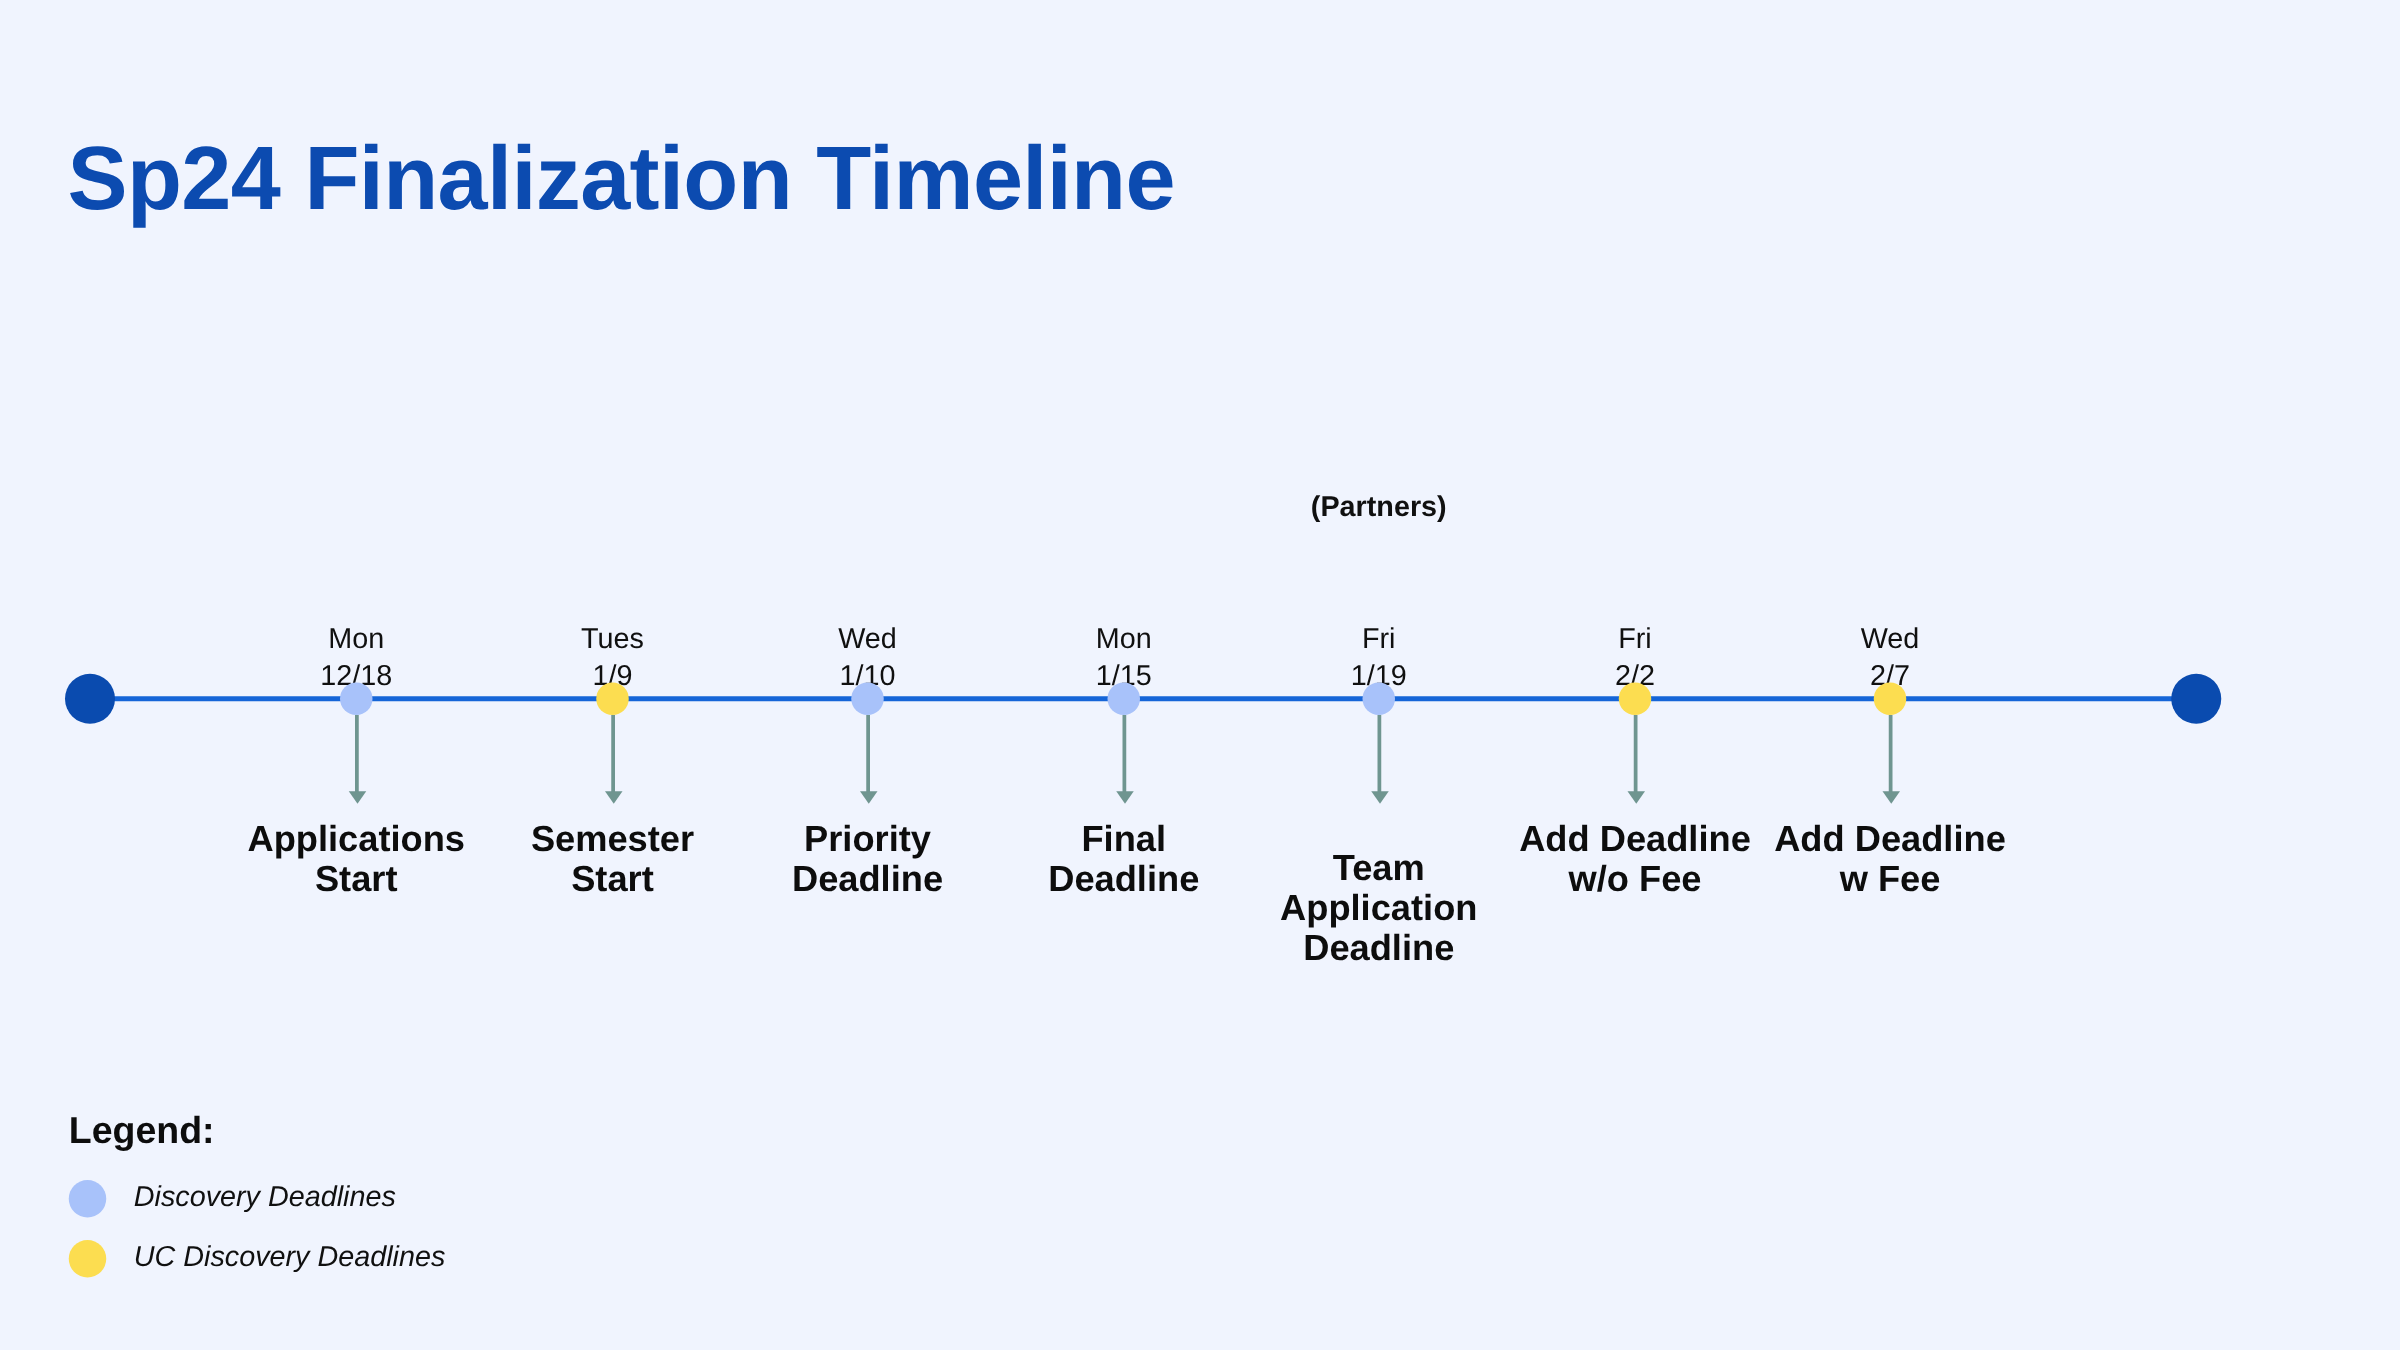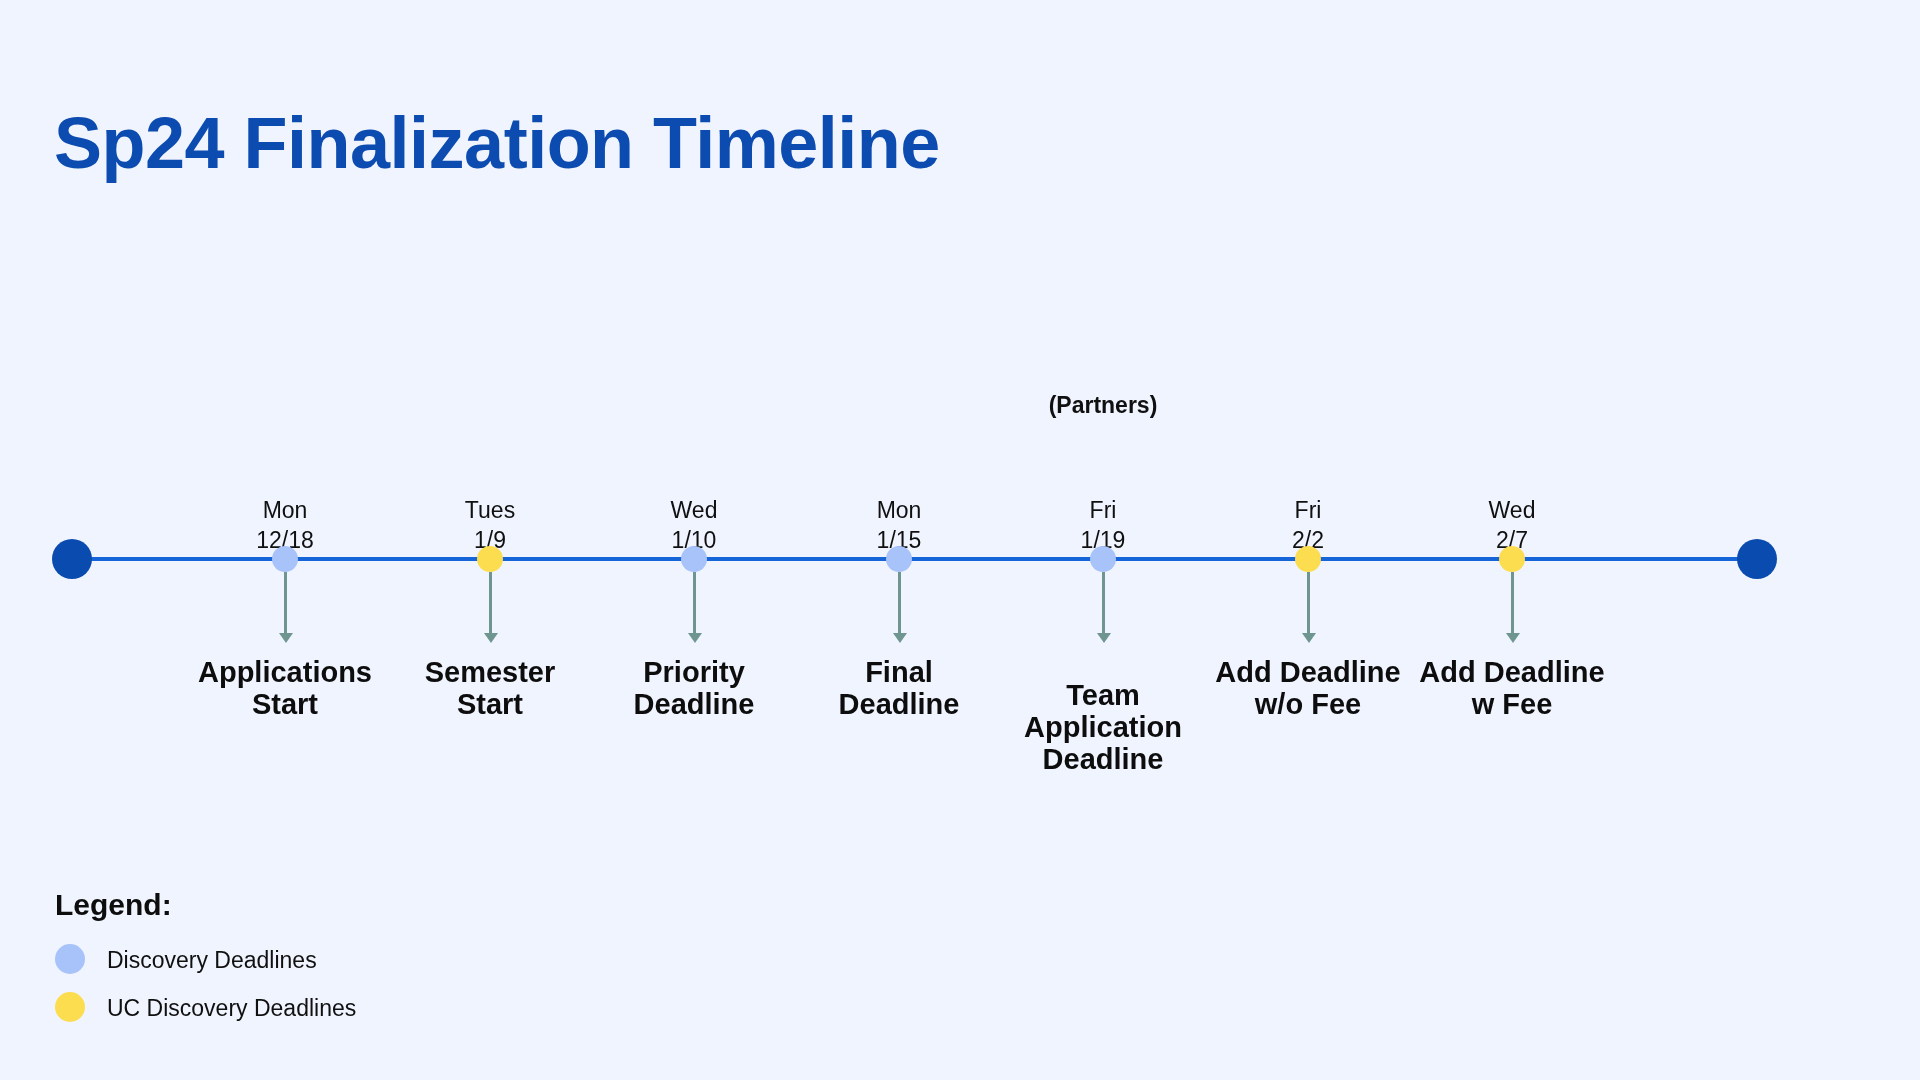--- a/index.html
+++ b/index.html
@@ -127,22 +127,23 @@
     top: 888px;
   }
   #legend-title {
     font-size: 30px;
     font-weight: bold;
     color: #0d0d0d;
     margin-bottom: 22px;
   }
   .legend-row {
     display: flex;
-    align-items: flex-end;
+    align-items: flex-start;
     margin-bottom: 18px;
+    font-style: italic;
   }
   .legend-swatch {
     width: 30px;
     height: 30px;
     border-radius: 50%;
     margin-right: 22px;
     flex: none;
   }
   .legend-swatch.discovery { background: #a8c2fa; }
   .legend-swatch.berkeley  { background: #fcdd50; }

